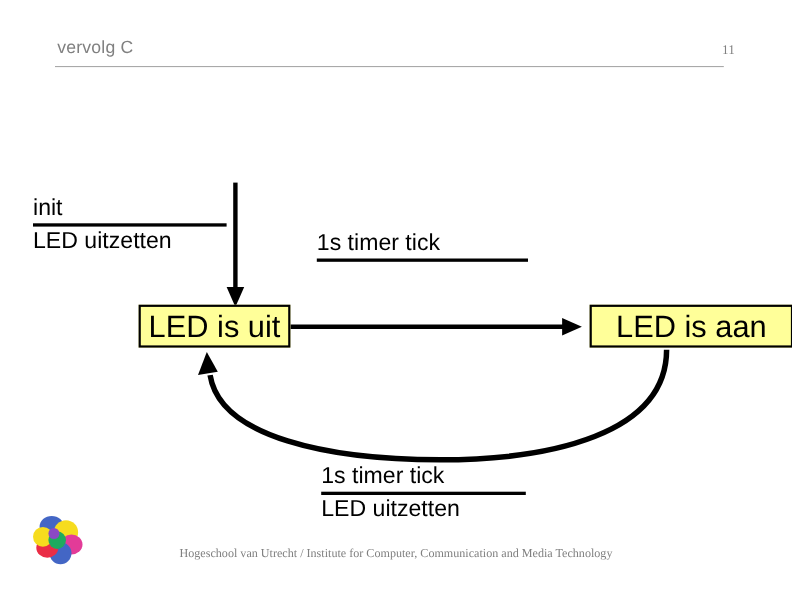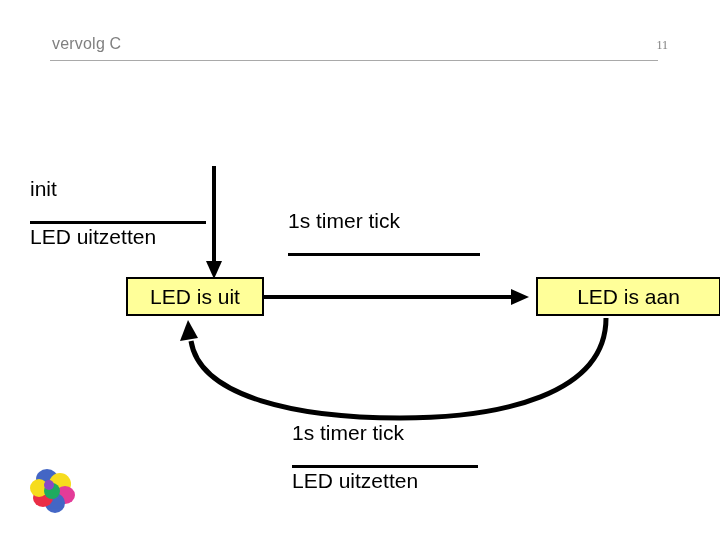--- a/index.html
+++ b/index.html
@@ -79,40 +79,40 @@
   
   .state-box {
     position: absolute;
     background: #ffff99;
     border: 2px solid #000000;
     box-sizing: border-box;
     display: flex;
     align-items: center;
     justify-content: center;
     font-family: "Liberation Sans", sans-serif;
-    font-size: 21px;
+    font-size: 28px;
     color: #000000;
     white-space: nowrap;
   }
   #state-off  { left: 126px; top: 277px; width: 138px; height: 39px; }
   #state-on   { left: 536px; top: 277px; width: 185px; height: 39px; }
 
   
   .trans-label {
     position: absolute;
     font-family: "Liberation Sans", sans-serif;
     font-size: 21px;
     color: #000000;
     line-height: 1.08;
     white-space: nowrap;
   }
   .trans-label .numer {
     display: block;
     text-align: left;
-    padding-bottom: 19px;
+    padding-bottom: 1px;
   }
   .trans-label .frac-rule {
     display: block;
     height: 3px;
     background: #000000;
     margin: 1px 0 2px 0;
   }
   .trans-label .denom {
     display: block;
     text-align: left;
@@ -208,14 +208,15 @@
       <ellipse cx="33" cy="19" rx="11" ry="11" fill="#f5d800"></ellipse>
       <ellipse cx="38" cy="30" rx="10" ry="9" fill="#e0218a"></ellipse>
       <ellipse cx="28" cy="38" rx="10" ry="10" fill="#2a52be"></ellipse>
       <ellipse cx="16" cy="33" rx="10" ry="9" fill="#e8112d"></ellipse>
       <ellipse cx="12" cy="23" rx="9" ry="9" fill="#f5d800"></ellipse>
       <ellipse cx="25" cy="26" rx="8" ry="8" fill="#00a04a"></ellipse>
       <ellipse cx="22" cy="20" rx="5" ry="5" fill="#7b2fbe"></ellipse>
     </g>
   </svg>
 
+  <div class="footer-text">Hogeschool van Utrecht / Institute for Computer, Communication and Media Technology</div>
 
 </div>
 
 </body></html>

